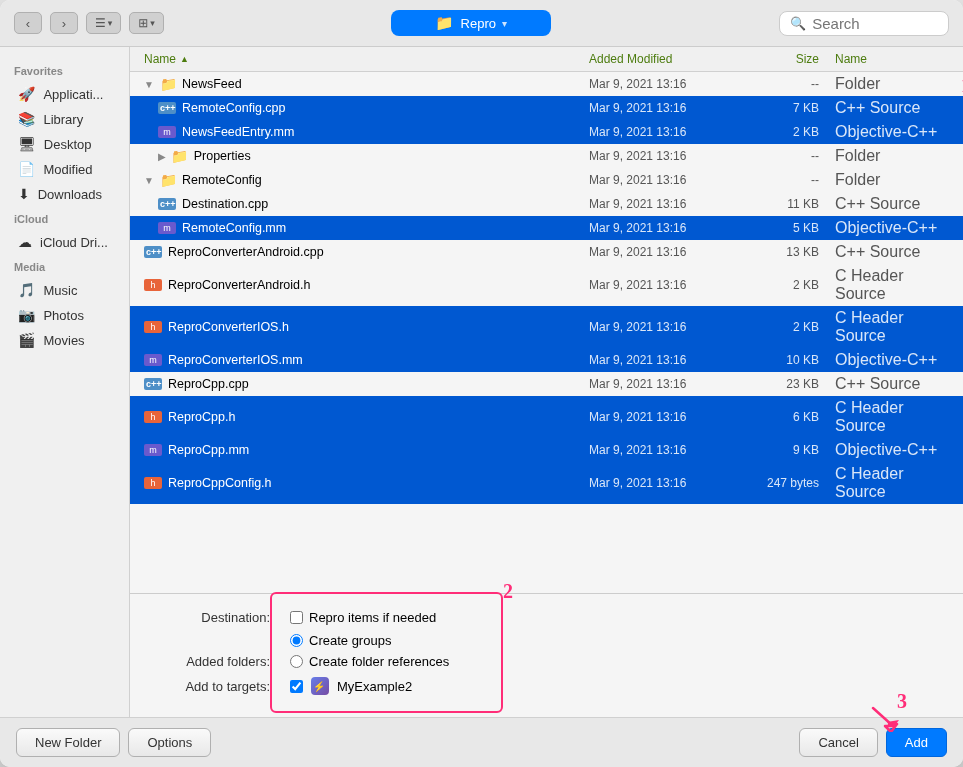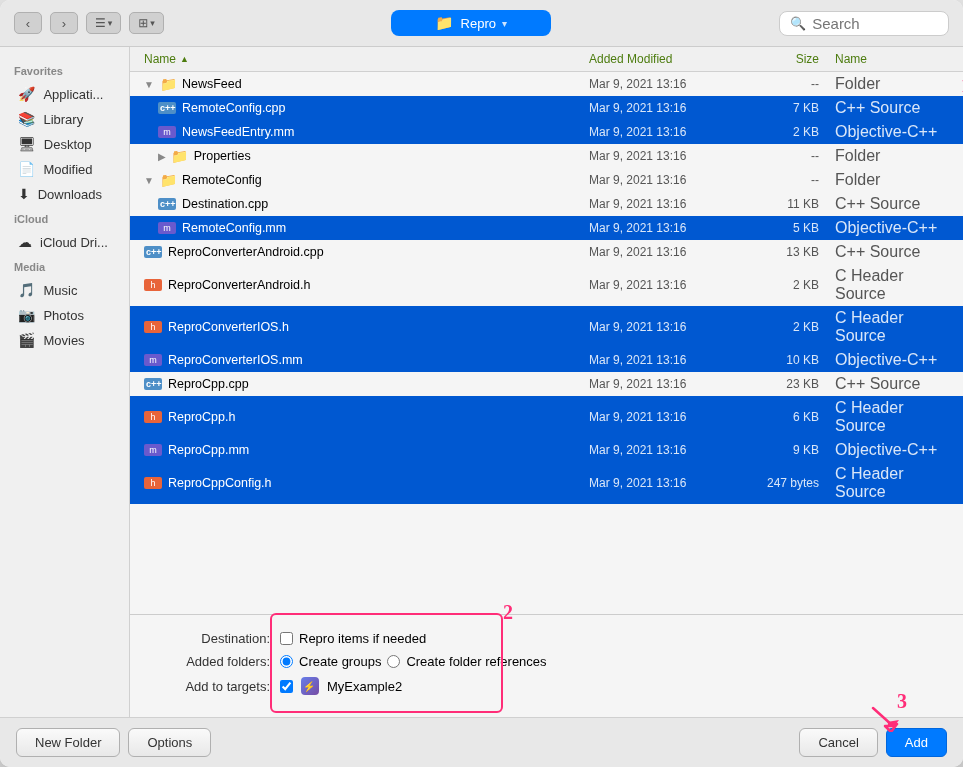--- a/index.html
+++ b/index.html
@@ -177,23 +177,23 @@
       display: flex;
       align-items: center;
       margin-bottom: 8px;
       font-size: 13px;
     }
     .option-label {
       width: 120px;
       text-align: right;
       color: #333;
       font-weight: 500;
-      margin-right: 10px;
-    }
-    .option-controls { display: flex; flex-direction: row; gap: 6px; }
+      margin-right: 20px;
+    }
+    .option-controls { display: flex; flex-direction: column; gap: 6px; }
     input[type="checkbox"], input[type="radio"] { cursor: pointer; }
     input[type="radio"]:checked { accent-color: #007AFF; }
     input[type="checkbox"]:checked { accent-color: #007AFF; }
     .target-item { display: flex; align-items: center; gap: 8px; }
     .target-icon {
       width: 18px; height: 18px;
       background: linear-gradient(135deg, #667eea, #764ba2);
       border-radius: 4px; font-size: 10px;
       display: flex; align-items: center; justify-content: center; color: white;
     }

